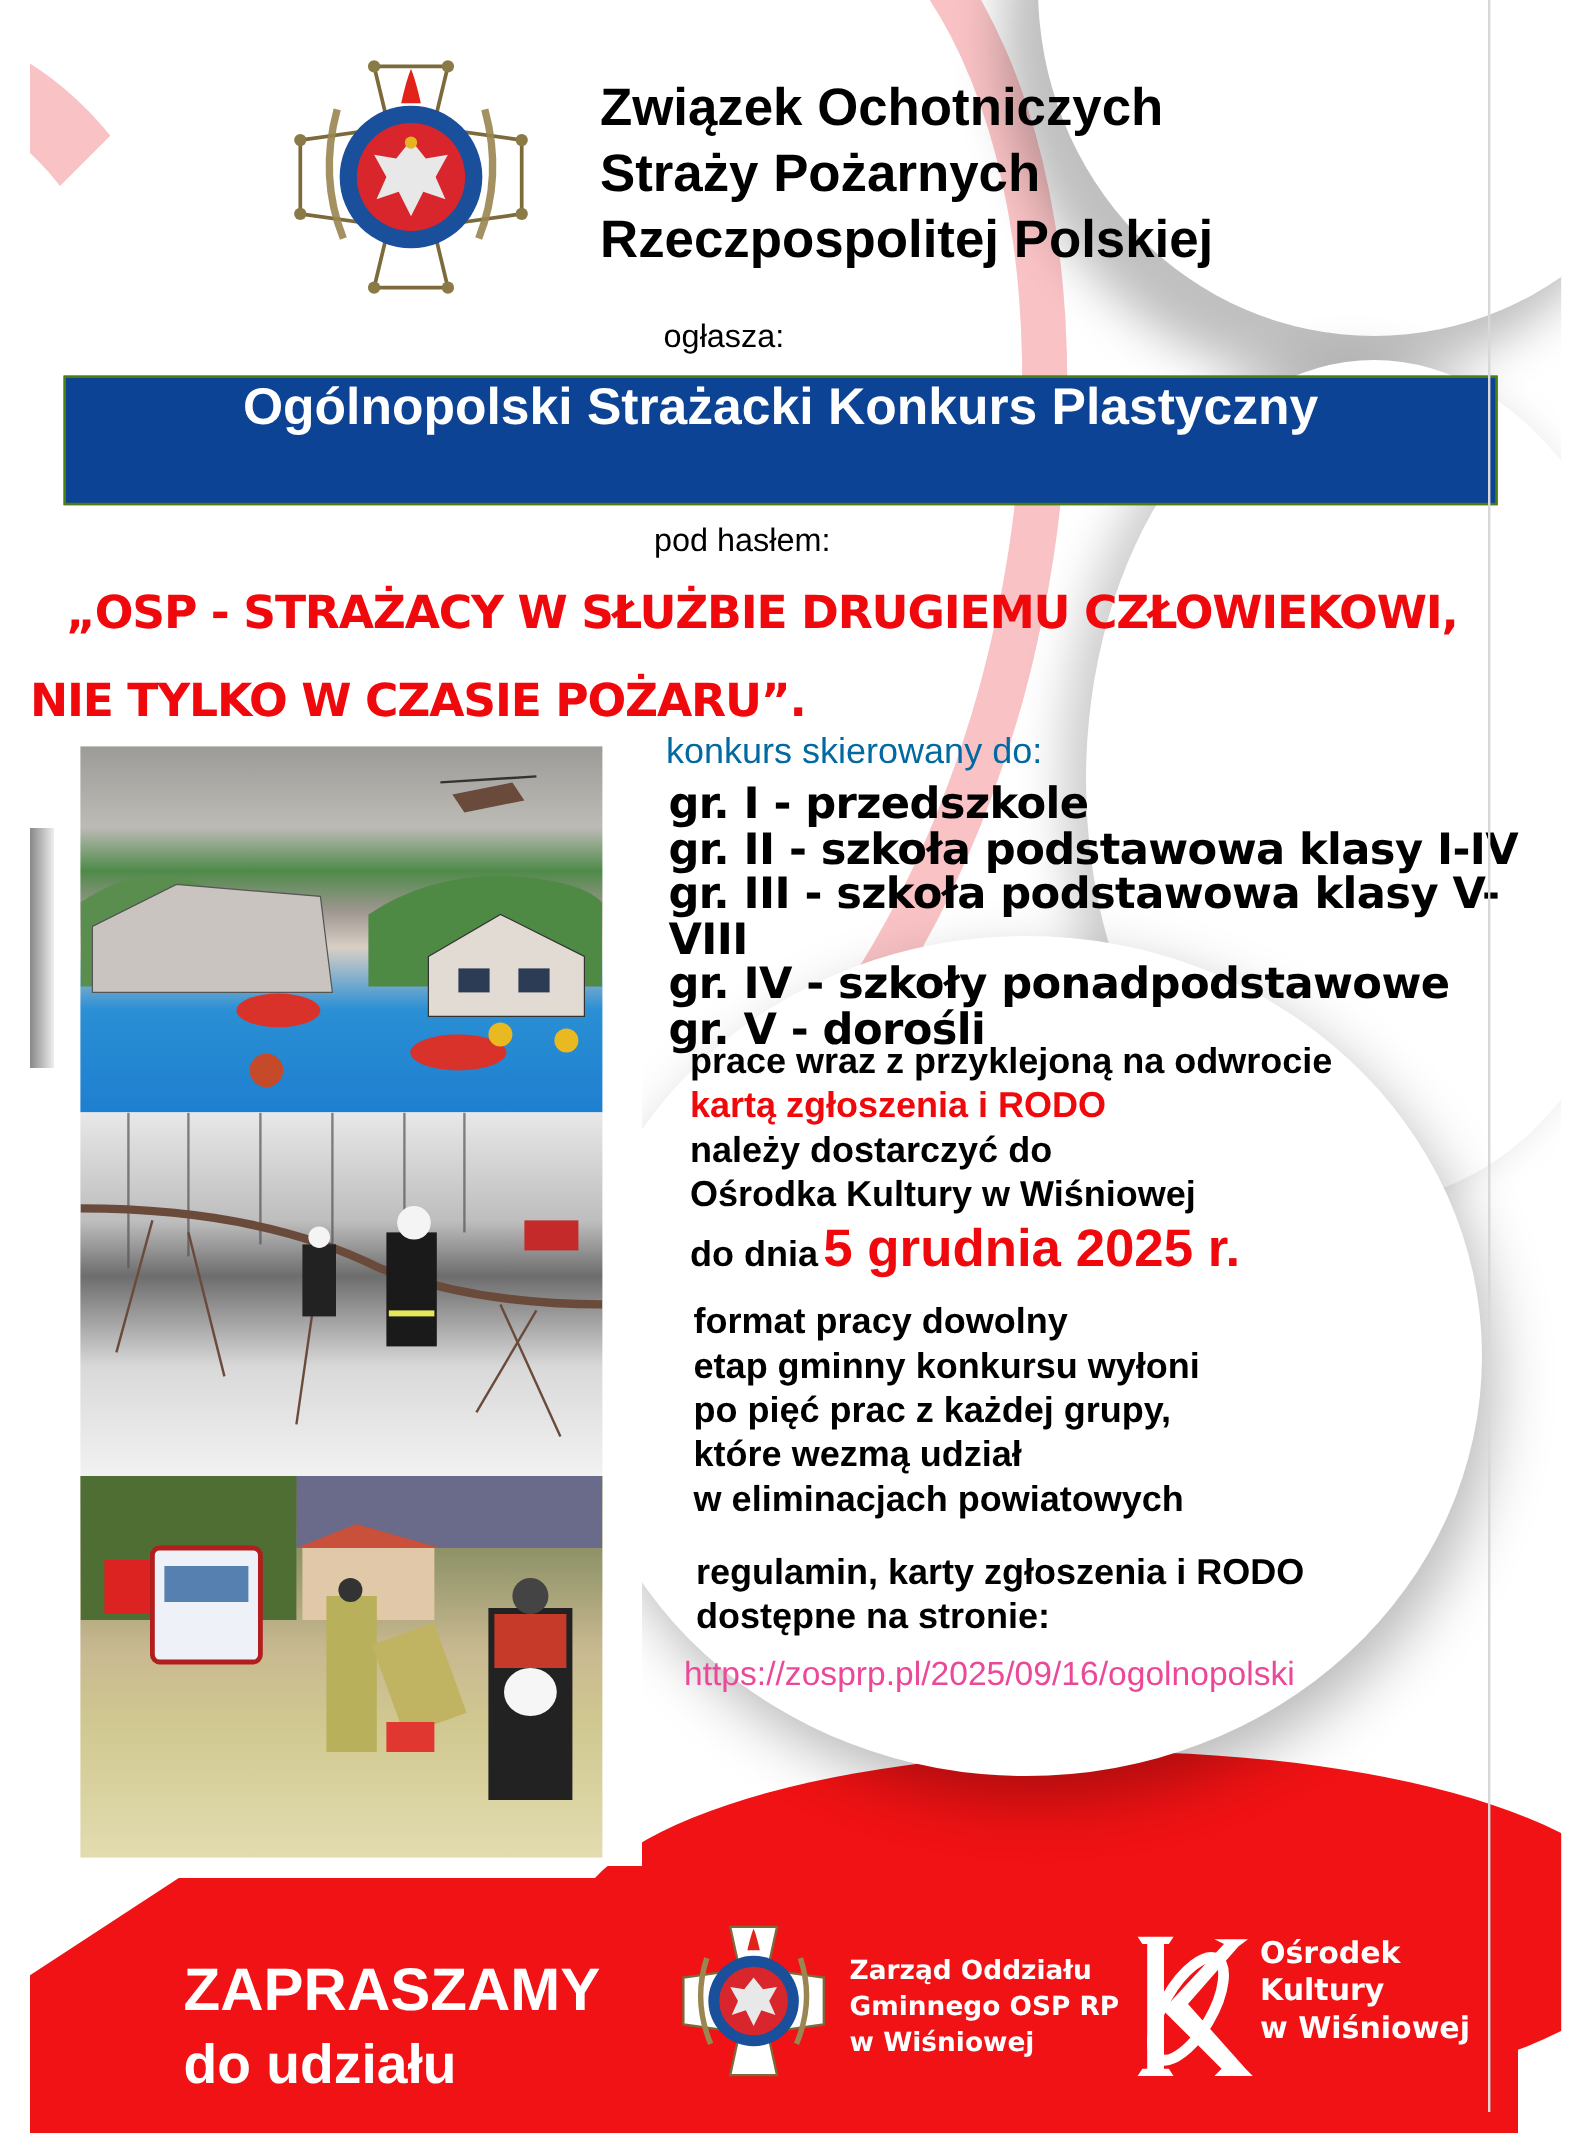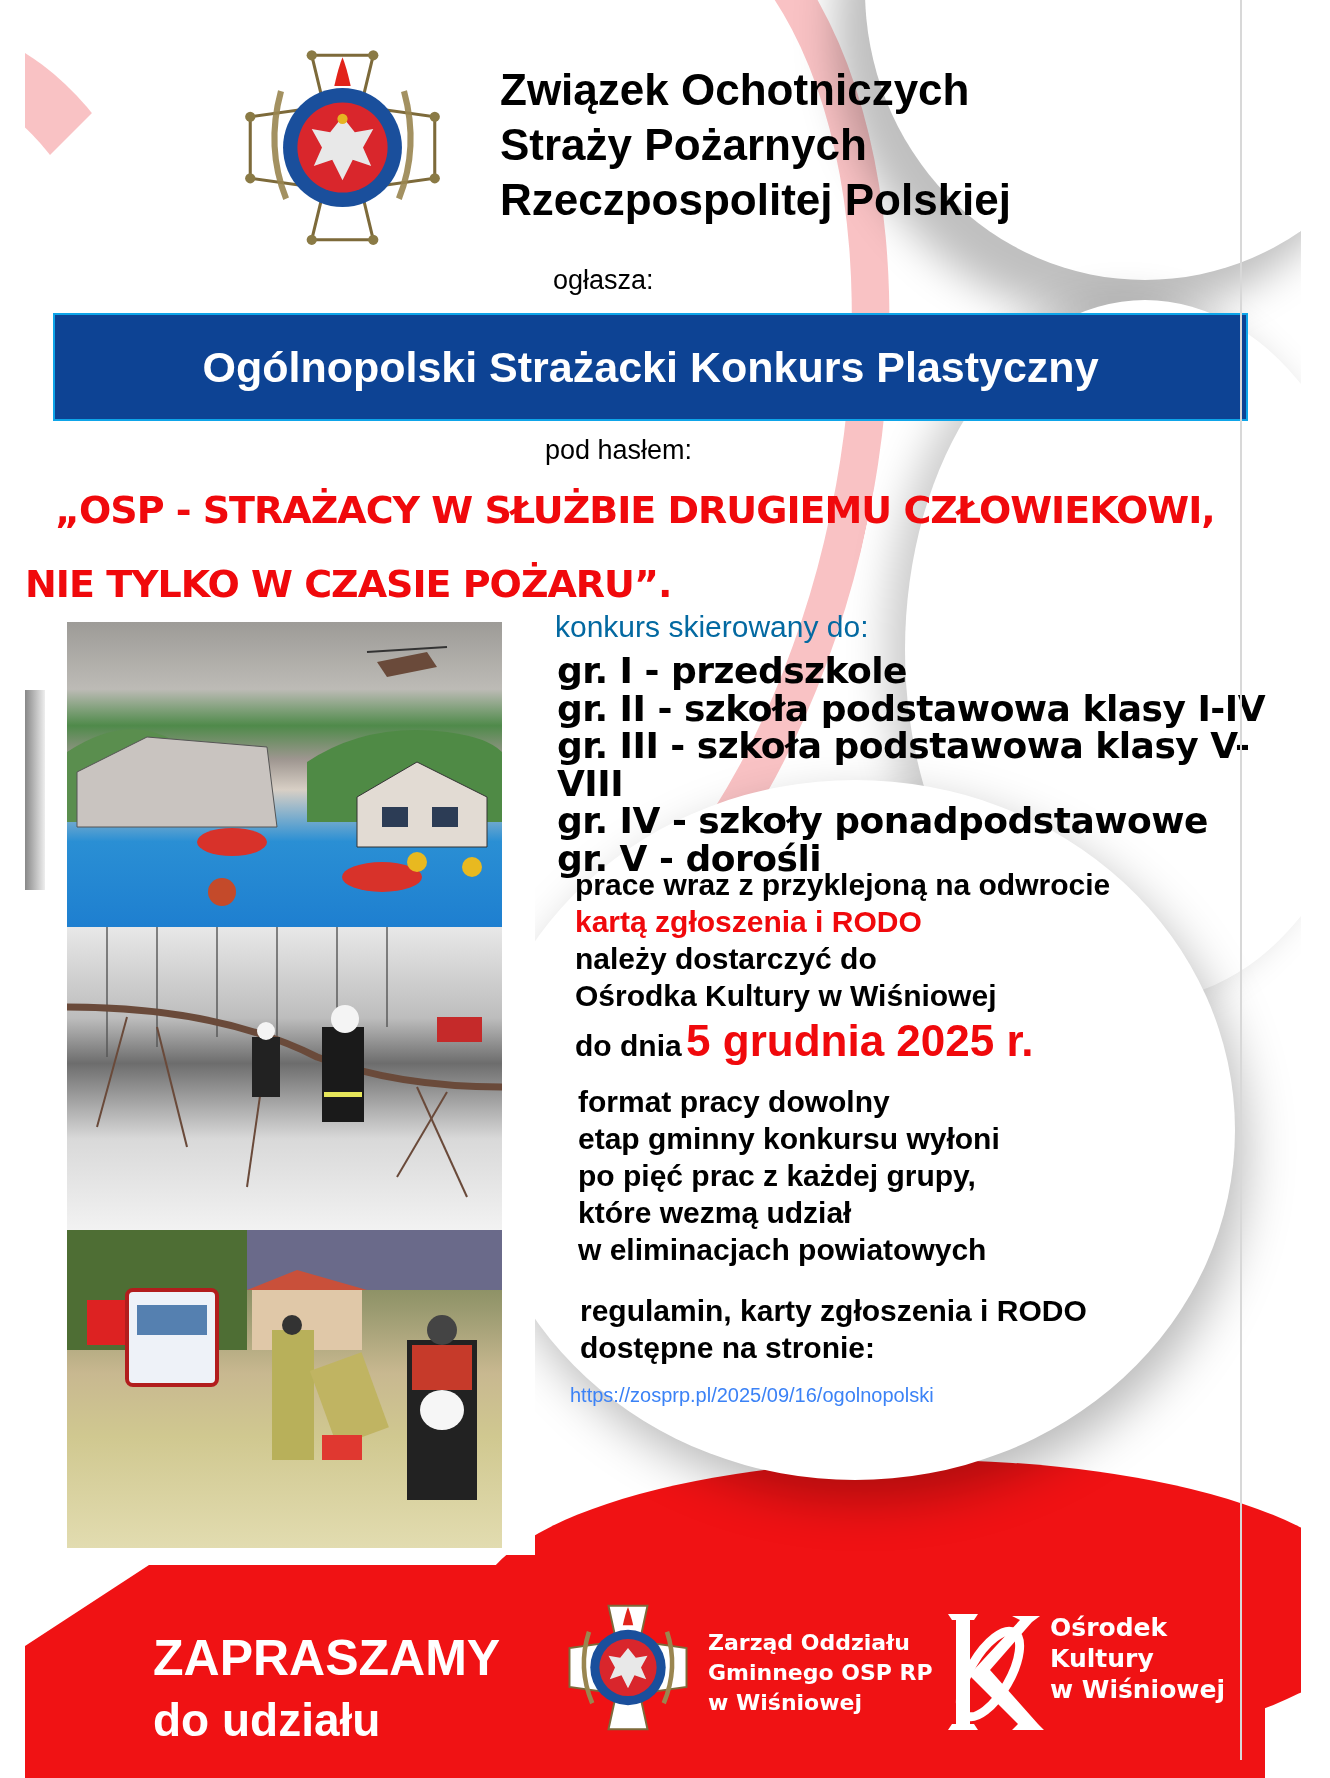--- a/index.html
+++ b/index.html
@@ -20,21 +20,21 @@
 
   .bottom-band { position: absolute; left: 0; top: 1565px; width: 1240px; height: 213px; background: #f01214;
     clip-path: polygon(0 38%, 10% 0, 40% 0, 100% 0, 100% 100%, 0 100%); }
   .bottom-band-curve { position: absolute; left: 450px; top: 1460px; width: 900px; height: 300px; border-radius: 50%; background: #f01214; }
 
   
   .logo-main { position: absolute; left: 215px; top: 45px; width: 205px; height: 205px; }
   .org-title { position: absolute; left: 475px; top: 62px; font-size: 44px; font-weight: bold; line-height: 55px; color: #000; font-family: "Liberation Sans", sans-serif; }
   .announce { position: absolute; left: 528px; top: 265px; font-size: 27px; color: #000; }
 
-  .banner { position: absolute; left: 28px; top: 313px; width: 1195px; height: 108px; background: #0d4394; border: 2px solid #0ea5e9; display: flex; align-items: center; justify-content: center; }
+  .banner { position: absolute; left: 28px; top: 313px; width: 1195px; height: 108px; background: #0d4394; border: 2px solid #4d7c0f; display: flex; justify-content: center; }
   .banner span { color: #fff; font-size: 43px; font-weight: bold; }
 
   .motto-label { position: absolute; left: 520px; top: 435px; font-size: 27px; color: #000; }
   .slogan { position: absolute; left: 0; width: 1240px; text-align: left; color: #f0090c; font-weight: bold; font-size: 38px; font-family: "DejaVu Sans", sans-serif; letter-spacing: -1px; }
   .slogan.l1 { top: 488px; left: 30px; width: 1180px; }
   .slogan.l2 { top: 562px; left: 0; width: 1240px; }
 
   
   .paint-frame { position: absolute; left: 20px; top: 615px; width: 490px; height: 940px; background: #fff; }
   .paint { position: absolute; left: 42px; width: 435px; overflow: hidden; }
@@ -47,21 +47,21 @@
   .groups { position: absolute; left: 532px; top: 652px; font-family: "DejaVu Sans", sans-serif; font-weight: bold; font-size: 36px; line-height: 37.5px; color: #000; letter-spacing: -0.5px; }
 
   .delivery { position: absolute; left: 550px; top: 866px; font-size: 30px; font-weight: bold; line-height: 37px; }
   .delivery .red { color: #f0090c; }
   .deadline { position: absolute; left: 550px; top: 1016px; font-weight: bold; }
   .deadline .pre { font-size: 30px; }
   .deadline .date { font-size: 44px; color: #f0090c; }
 
   .format { position: absolute; left: 553px; top: 1083px; font-size: 30px; font-weight: bold; line-height: 37px; }
   .rules { position: absolute; left: 555px; top: 1292px; font-size: 30px; font-weight: bold; line-height: 37px; }
-  .link { position: absolute; left: 545px; top: 1375px; font-size: 20px; color: #3b82f6; line-height: 40px; }
+  .link { position: absolute; left: 545px; top: 1375px; font-size: 28px; color: #ec4899; line-height: 40px; }
 
   
   .invite { position: absolute; left: 128px; top: 1628px; color: #fff; font-weight: bold; }
   .invite .big { display: block; font-size: 50px; line-height: 60px; }
   .invite .small { display: block; font-size: 46px; line-height: 60px; margin-top: 2px; }
 
   .logo-small { position: absolute; left: 538px; top: 1595px; width: 130px; height: 145px; }
   .zarzad { position: absolute; left: 683px; top: 1628px; color: #fff; font-weight: bold; font-size: 22px; line-height: 30px; font-family: "DejaVu Sans", sans-serif; }
   .ok-logo { position: absolute; left: 915px; top: 1612px; width: 105px; height: 120px; }
   .osrodek { position: absolute; left: 1025px; top: 1612px; color: #fff; font-weight: bold; font-size: 25px; line-height: 31px; font-family: "DejaVu Sans", sans-serif; }

